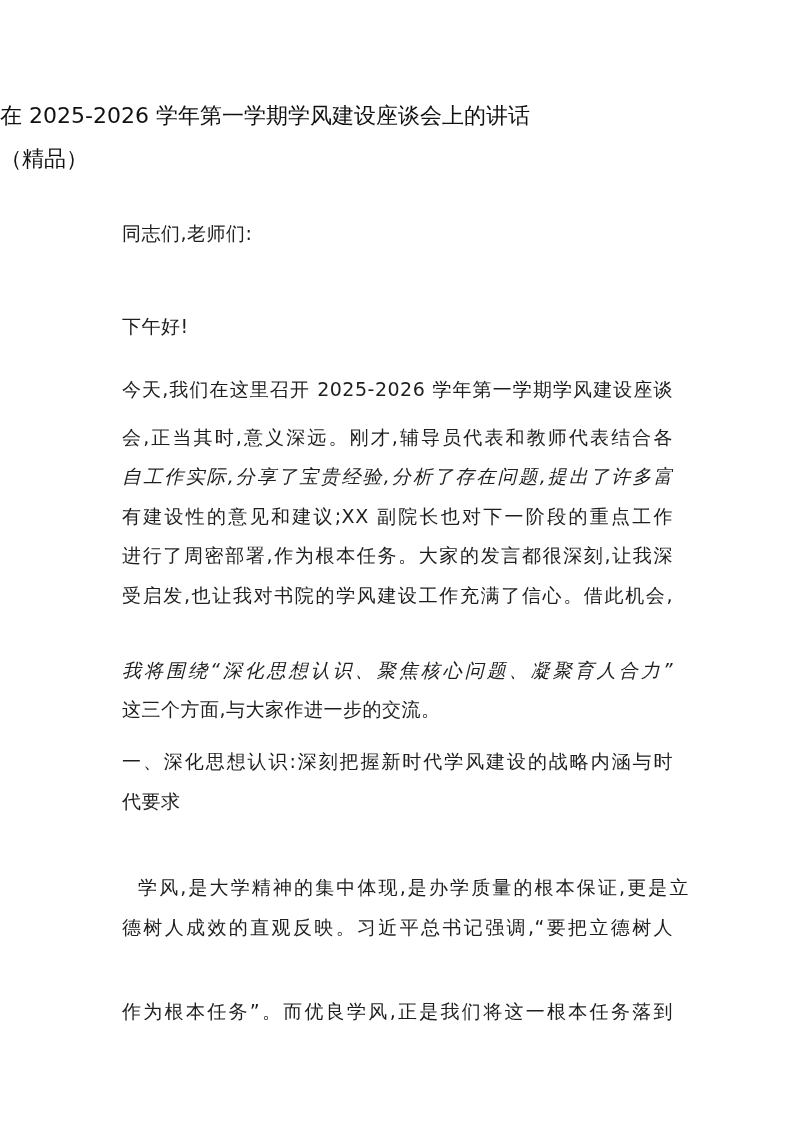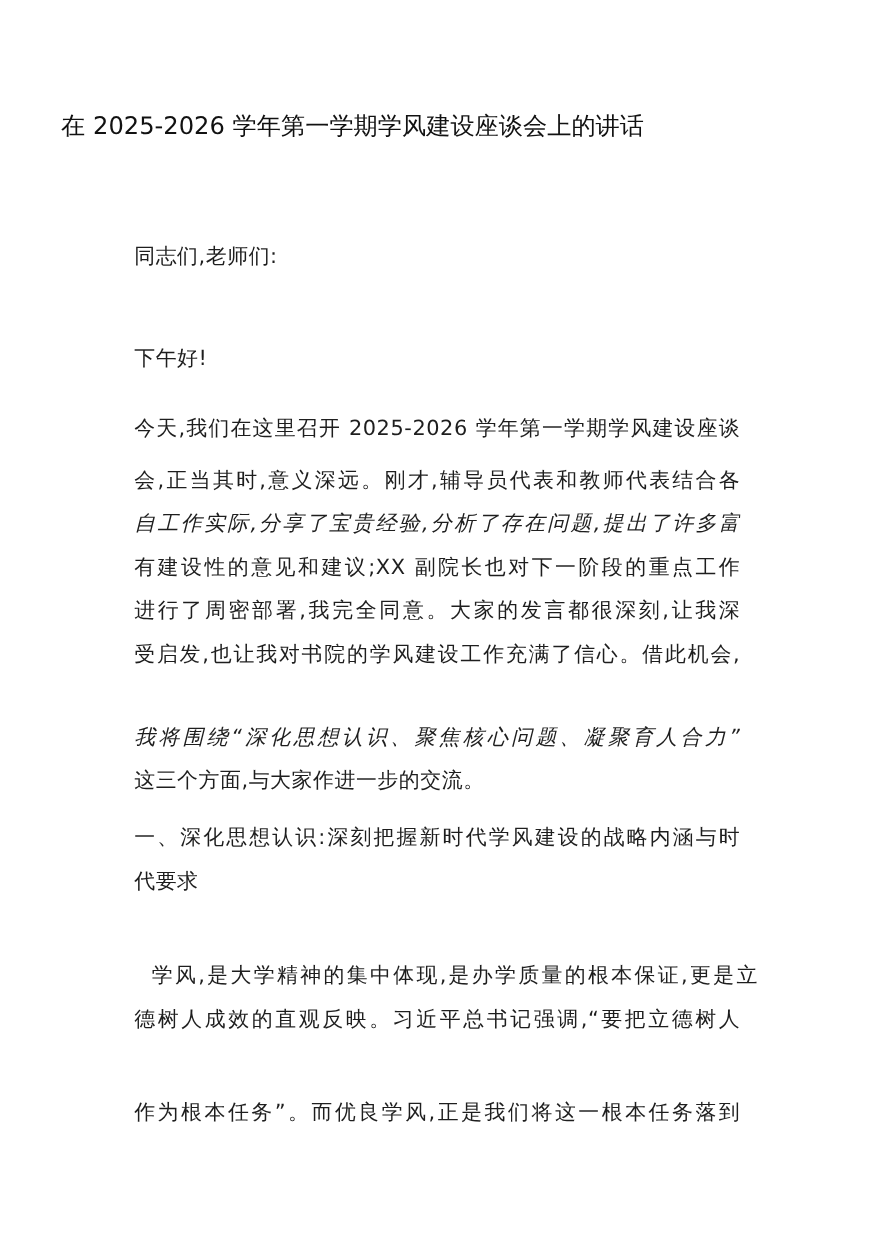--- a/index.html
+++ b/index.html
@@ -18,21 +18,21 @@
     .page {
       position: absolute;
       left: 0; top: 0;
       width: 793px; height: 1122px;
       background: #ffffff;
     }
     .title-line {
       position: absolute;
       left: 0;
       width: 641px;
-      text-align: center;
+      text-align: left;
       font-size: 22px;
       line-height: 30px;
       color: #111;
       white-space: nowrap;
     }
     .line {
       position: absolute;
       left: 122px;
       width: 551px;
       font-size: 19px;
@@ -48,31 +48,32 @@
       white-space: normal;
       overflow: hidden;
     }
   </style>
 </head>
 <body>
 
 <div class="page">
 
   <div class="title-line" style="top:101px;">在 2025-2026 学年第一学期学风建设座谈会上的讲话</div>
+  <div class="title-line" style="top:144px;">（精品）</div>
 
   <div class="line" style="top:313px;">下午好!</div>
 
   <div class="line" style="top:220px;">同志们,老师们:</div>
 
   <div>
     <div class="line just" style="top:376px;">今天,我们在这里召开 2025-2026 学年第一学期学风建设座谈</div>
     <div class="line just" style="top:424px;">会,正当其时,意义深远。刚才,辅导员代表和教师代表结合各</div>
     <div class="line just" style="top:463px;font-style:italic;">自工作实际,分享了宝贵经验,分析了存在问题,提出了许多富</div>
     <div class="line just" style="top:503px;">有建设性的意见和建议;XX 副院长也对下一阶段的重点工作</div>
-    <div class="line just" style="top:542px;">进行了周密部署,我完全同意。大家的发言都很深刻,让我深</div>
+    <div class="line just" style="top:542px;">进行了周密部署,作为根本任务。大家的发言都很深刻,让我深</div>
     <div class="line just" style="top:582px;">受启发,也让我对书院的学风建设工作充满了信心。借此机会,</div>
     <div class="line just" style="top:657px;font-style:italic;">我将围绕“深化思想认识、聚焦核心问题、凝聚育人合力”</div>
     <div class="line" style="top:696px;">这三个方面,与大家作进一步的交流。</div>
   </div>
 
   <div>
     <div class="line just" style="top:748px;">一、深化思想认识:深刻把握新时代学风建设的战略内涵与时</div>
     <div class="line" style="top:788px;">代要求</div>
   </div>
 

